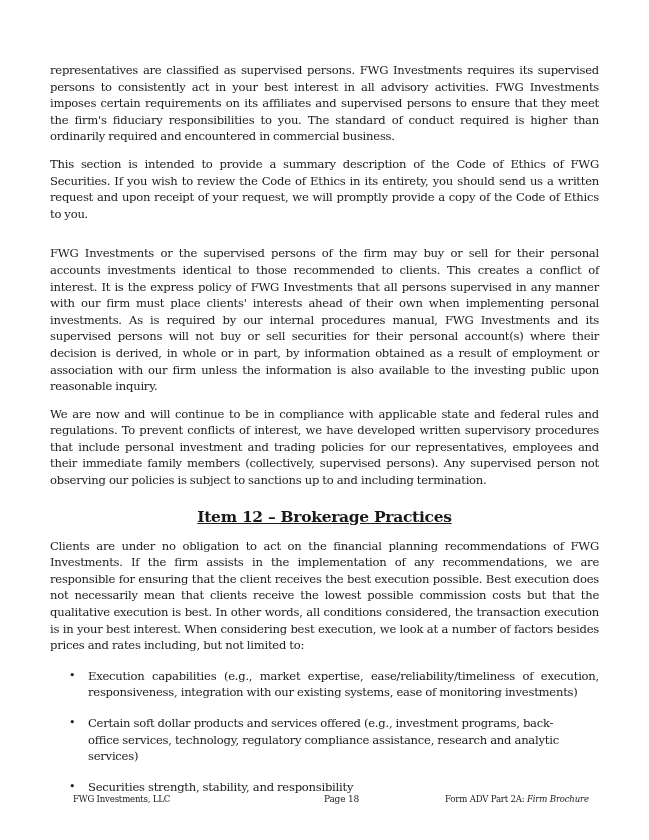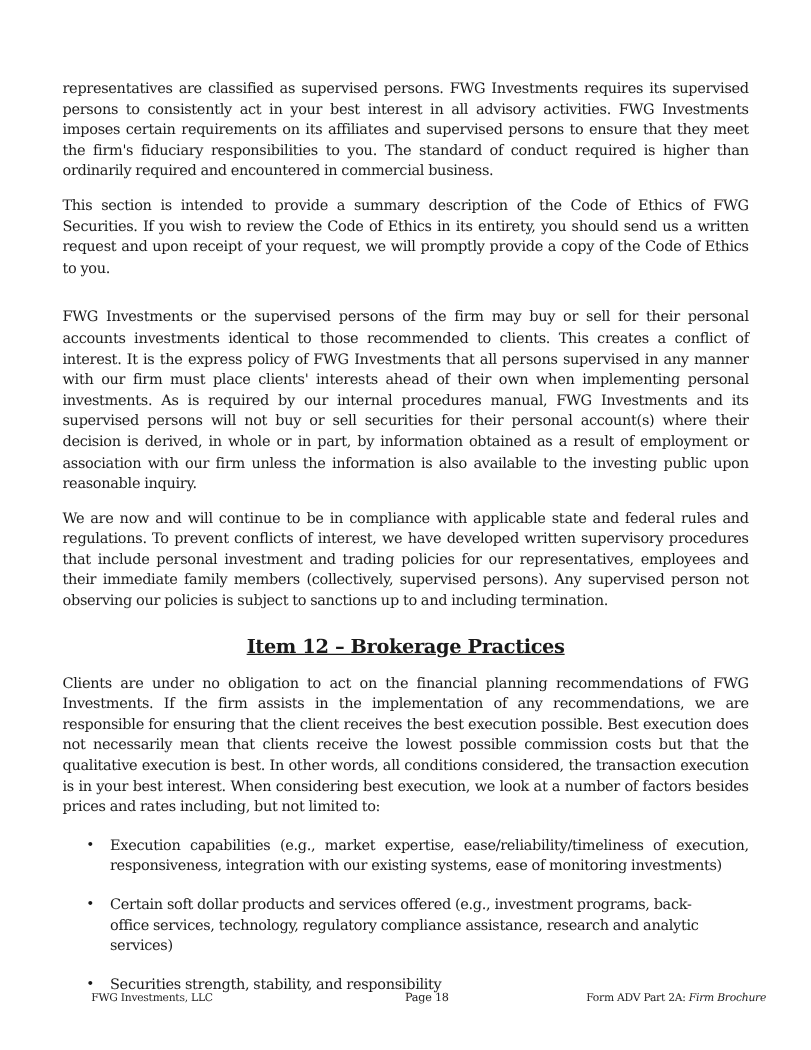--- a/index.html
+++ b/index.html
@@ -78,21 +78,21 @@
     top: 794px;
     left: 0;
     width: 649px;
     height: 14px;
     font-size: 8.6px;
     letter-spacing: -0.2px;
     padding-left: 20px;
   }
   .footer .left { position: absolute; left: 73px; }
   .footer .center { position: absolute; left: 324px; font-size: 9px; }
-  .footer .right { position: absolute; left: 445px; margin-left: 24px; }
+  .footer .right { position: absolute; left: 445px; }
   .footer .right i { font-style: italic; }
 </style>
 </head>
 <body>
 
 <div class="page">
   <p class="para">representatives are classified as supervised persons. FWG Investments requires its supervised persons to consistently act in your best interest in all advisory activities. FWG Investments imposes certain requirements on its affiliates and supervised persons to ensure that they meet the firm's fiduciary responsibilities to you. The standard of conduct required is higher than ordinarily required and encountered in commercial business.</p>
   <div class="gap-sm"></div>
   <p class="para">This section is intended to provide a summary description of the Code of Ethics of FWG Securities. If you wish to review the Code of Ethics in its entirety, you should send us a written request and upon receipt of your request, we will promptly provide a copy of the Code of Ethics to you.</p>
   <div class="gap-sm"></div>

